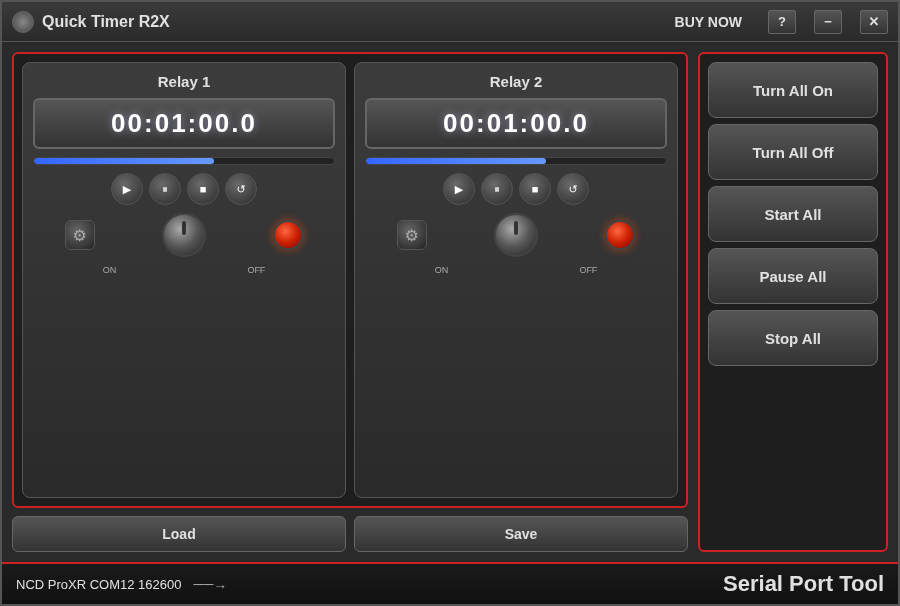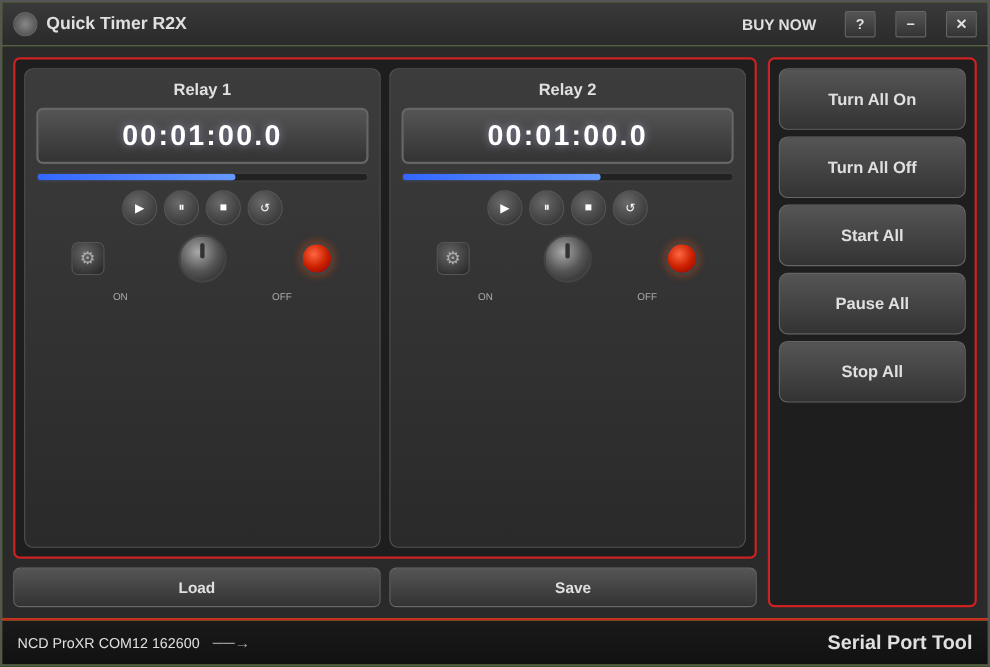--- a/index.html
+++ b/index.html
@@ -315,21 +315,21 @@
       gap: 12px;
     }
 
     .status-arrow {
       color: #aaa;
       font-size: 14px;
     }
 
     .status-right {
       color: #e0e0e0;
-      font-size: 18px;
+      font-size: 22px;
       font-weight: bold;
     }
   </style>
 </head>
 <body>
 
 <div class="app-window">
 
   <div class="title-bar">
     <div class="title-bar-icon"></div>

